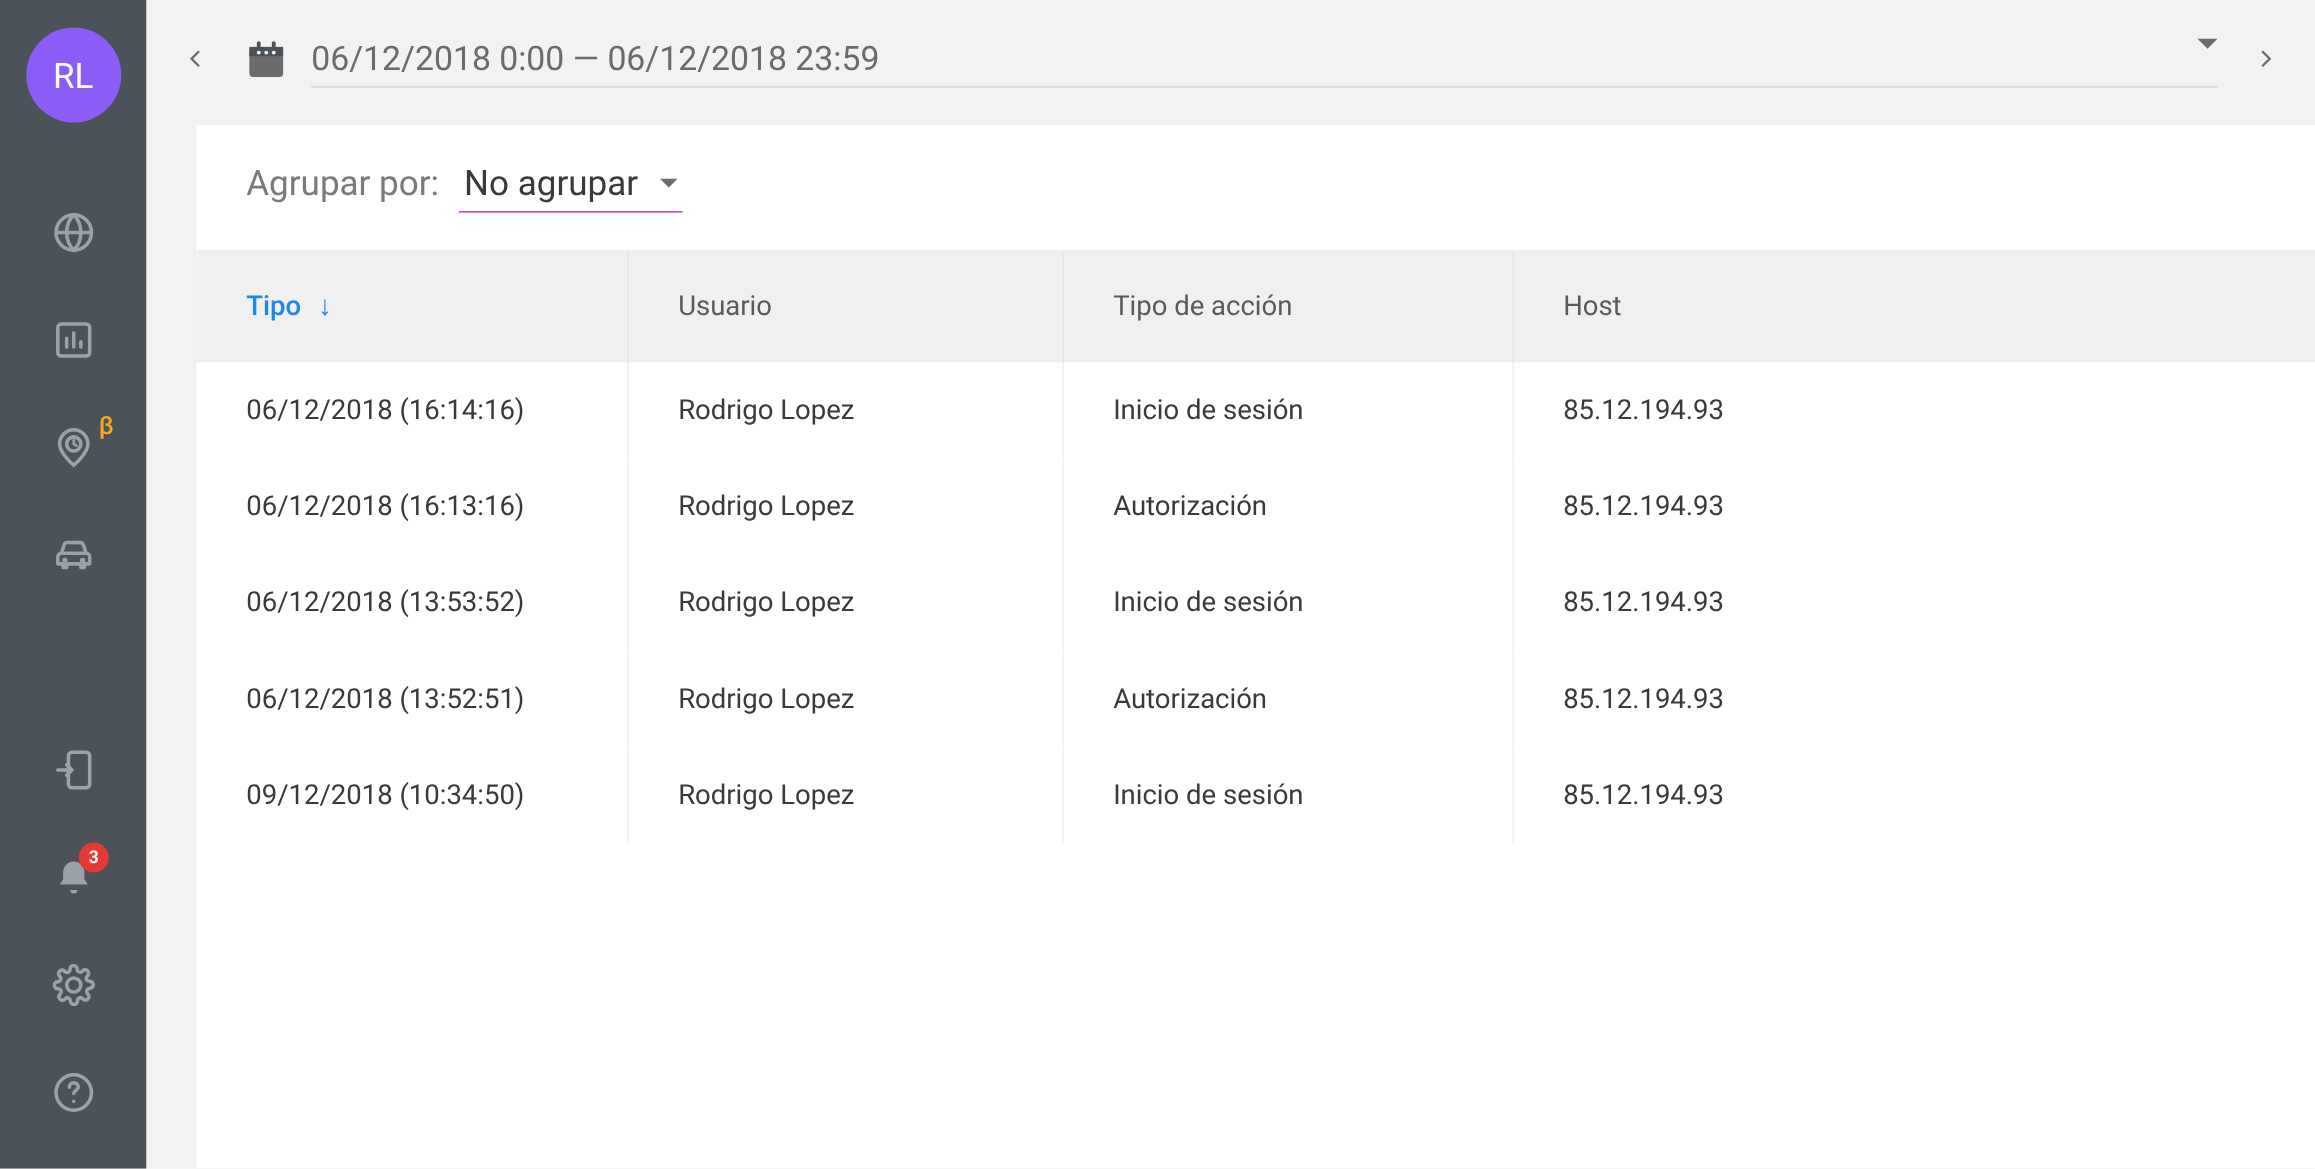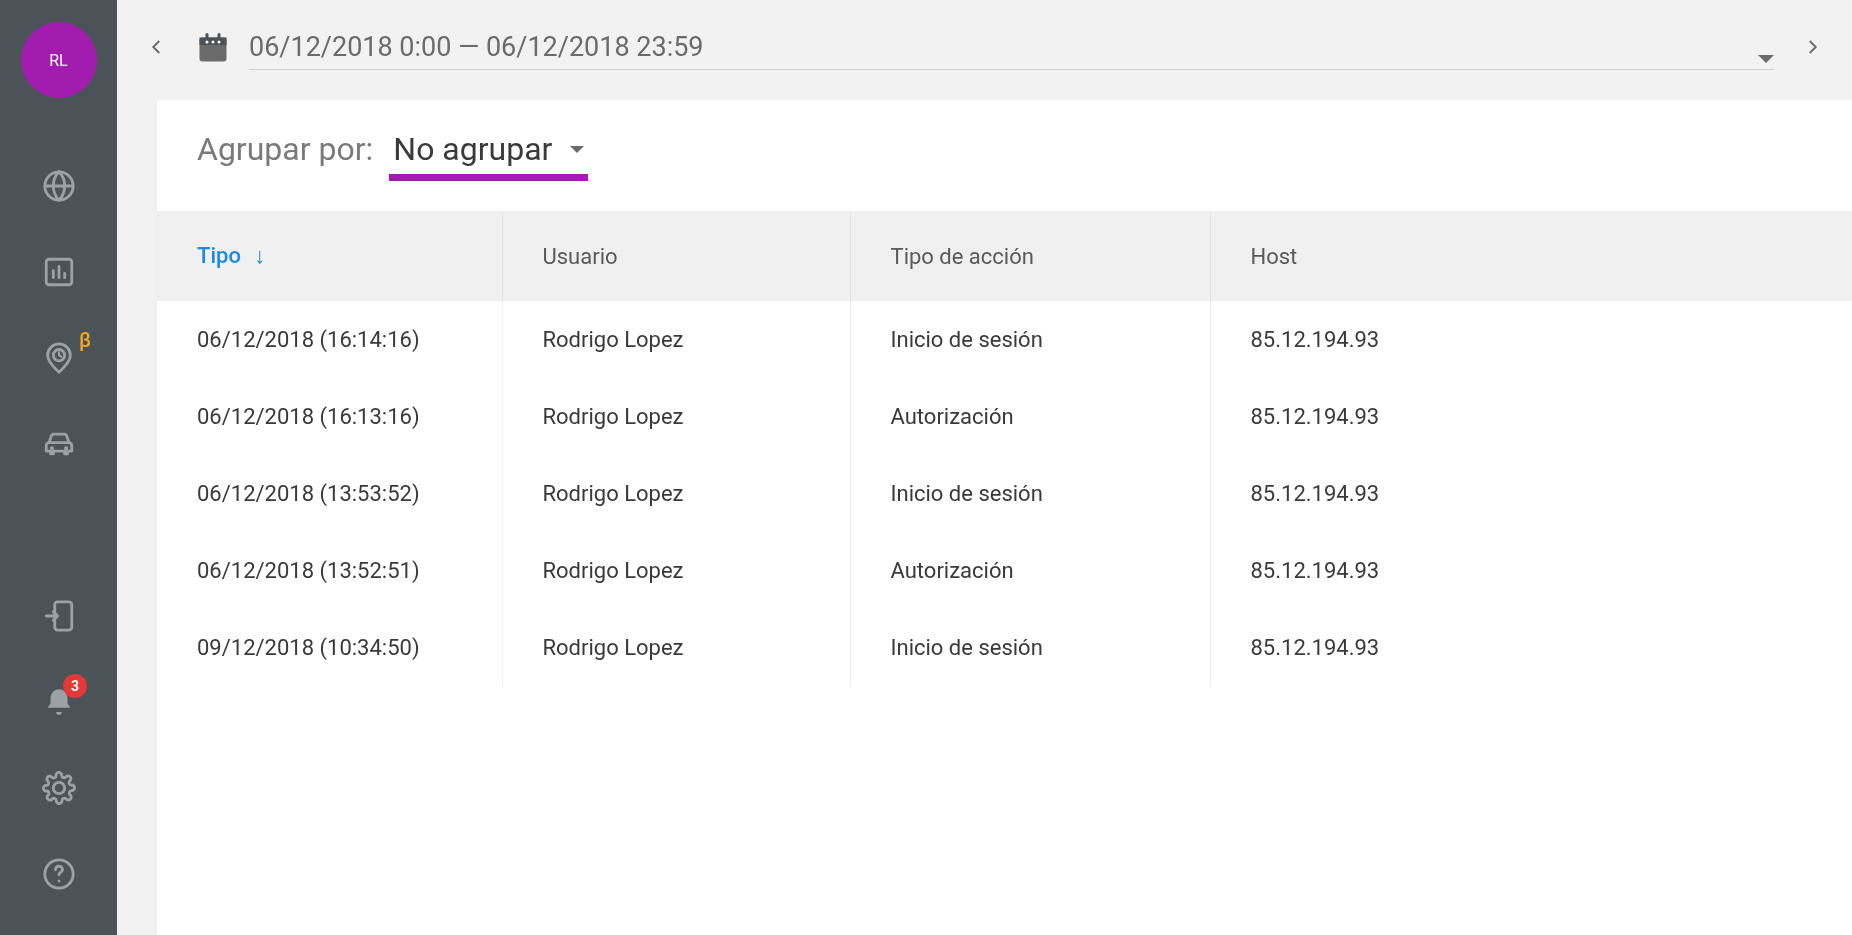--- a/index.html
+++ b/index.html
@@ -23,26 +23,26 @@
     flex-direction: column;
     align-items: center;
     padding-top: 22px;
     gap: 38px;
     flex-shrink: 0;
   }
   .avatar {
     width: 76px;
     height: 76px;
     border-radius: 50%;
-    background: #a21caf;
+    background: #8b5cf6;
     color: #fff;
     display: flex;
     align-items: center;
     justify-content: center;
-    font-size: 16px;
+    font-size: 28px;
     font-weight: 400;
     margin-bottom: 28px;
   }
   .nav-item {
     width: 100%;
     display: flex;
     align-items: center;
     justify-content: center;
     position: relative;
     cursor: pointer;
@@ -111,21 +111,21 @@
   .date-range-wrap {
     flex: 1;
     display: flex;
     flex-direction: column;
   }
   .date-range {
     font-size: 27px;
     color: #6b6b6b;
     padding-bottom: 6px;
     display: flex;
-    align-items: flex-end;
+    align-items: flex-start;
     justify-content: space-between;
     border-bottom: 1px solid #d0d0d0;
     cursor: pointer;
     gap: 16px;
   }
   .date-range .dd {
     width: 0; height: 0;
     border-left: 8px solid transparent;
     border-right: 8px solid transparent;
     border-top: 8px solid #6b6b6b;
@@ -138,29 +138,29 @@
     display: flex;
     flex-direction: column;
     overflow: hidden;
     box-shadow: 0 1px 2px rgba(0,0,0,0.06);
   }
   .group-row {
     display: flex;
     align-items: baseline;
     gap: 16px;
     padding: 30px 40px 30px 40px;
-    font-size: 32px;
+    font-size: 28px;
     color: #7a7a7a;
   }
   .group-select {
     color: #3a3a3a;
     display: flex;
     align-items: center;
     gap: 18px;
-    border-bottom: 7px solid #a21caf;
+    border-bottom: 1px solid #a21caf;
     padding: 0 4px 6px 4px;
     cursor: pointer;
   }
   .group-select .dd {
     width: 0; height: 0;
     border-left: 7px solid transparent;
     border-right: 7px solid transparent;
     border-top: 7px solid #6b6b6b;
   }
   

